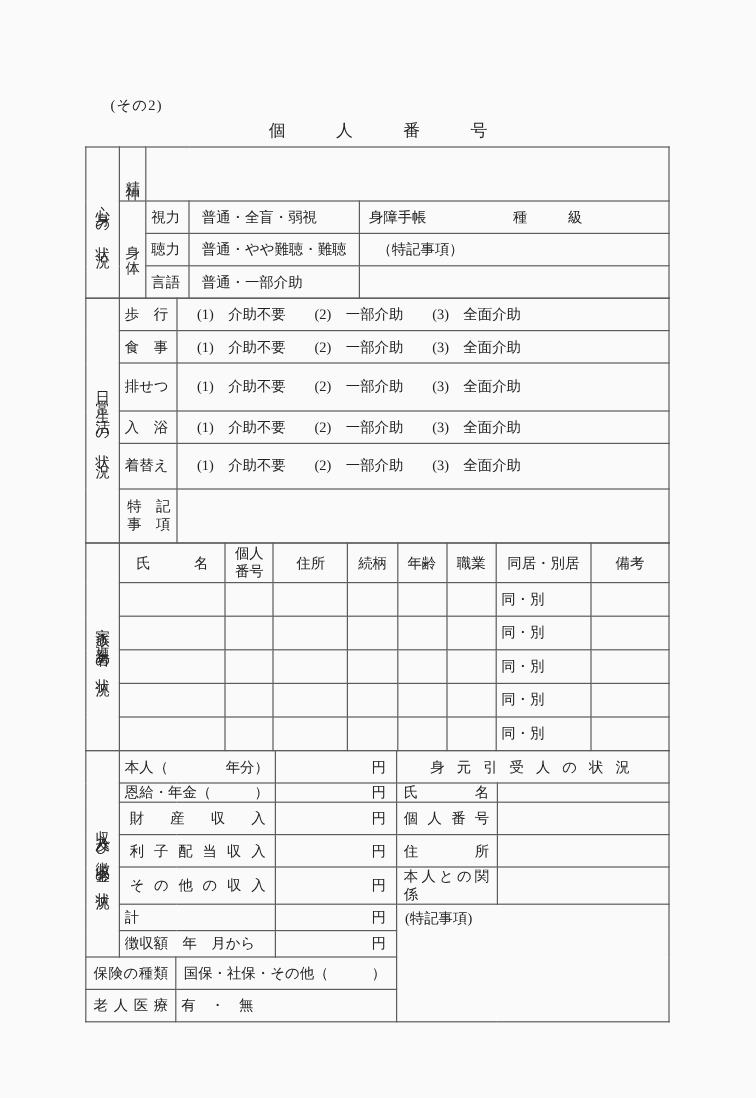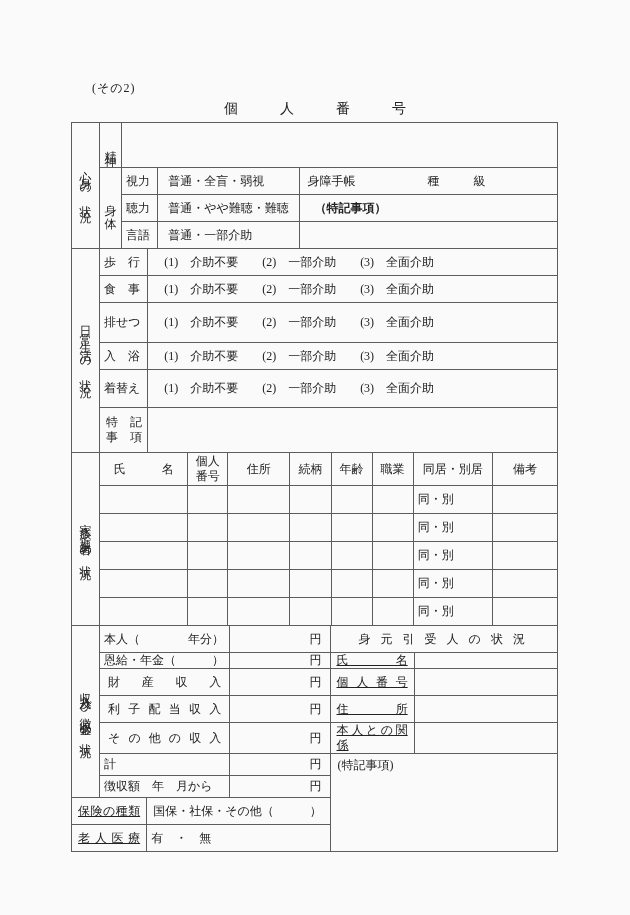--- a/index.html
+++ b/index.html
@@ -28,28 +28,28 @@
     display:inline-block;line-height:1;vertical-align:middle;
   }
   .ls-shinshin{letter-spacing:7px;}
   .ls-seishin{letter-spacing:5px;}
   .ls-shintai{letter-spacing:13px;}
   .ls-daily{letter-spacing:8px;}
   .ls-family{letter-spacing:4px;}
   .ls-income{letter-spacing:3px;}
   .ctr{text-align:left;margin-top:12px;}
   .jl{text-align:justify;text-align-last:justify;padding:0 8px;}
-  .jl6{text-align:justify;text-align-last:justify;padding:0 6px;text-decoration:underline;}
+  .jl6{text-align:justify;text-align-last:justify;padding:0 6px;}
   .opts{padding-left:16px;}
   .opt-l{padding-left:10px;}
   .yen{text-align:right;padding-right:8px;}
   .handbook{padding-left:7px;}
   .handbook .shu{margin-left:72px;}
   .handbook .kyu{margin-left:34px;}
-  .tokki-mind{padding-left:14px;font-weight:bold;}
+  .tokki-mind{padding-left:14px;}
   .hcell{text-align:center;padding:0 3px;}
   .g-title{text-align:center;letter-spacing:10px;padding-left:10px;}
   .g-notes{vertical-align:top;padding:4px 7px;}
   .ilab{padding-left:4px;}
   .ins-val{padding-left:6px;}
   .notes2{padding:2px 6px;vertical-align:middle;}
   .notes2 div{text-align:justify;text-align-last:justify;width:36px;}
 </style>
 </head>
 <body>

